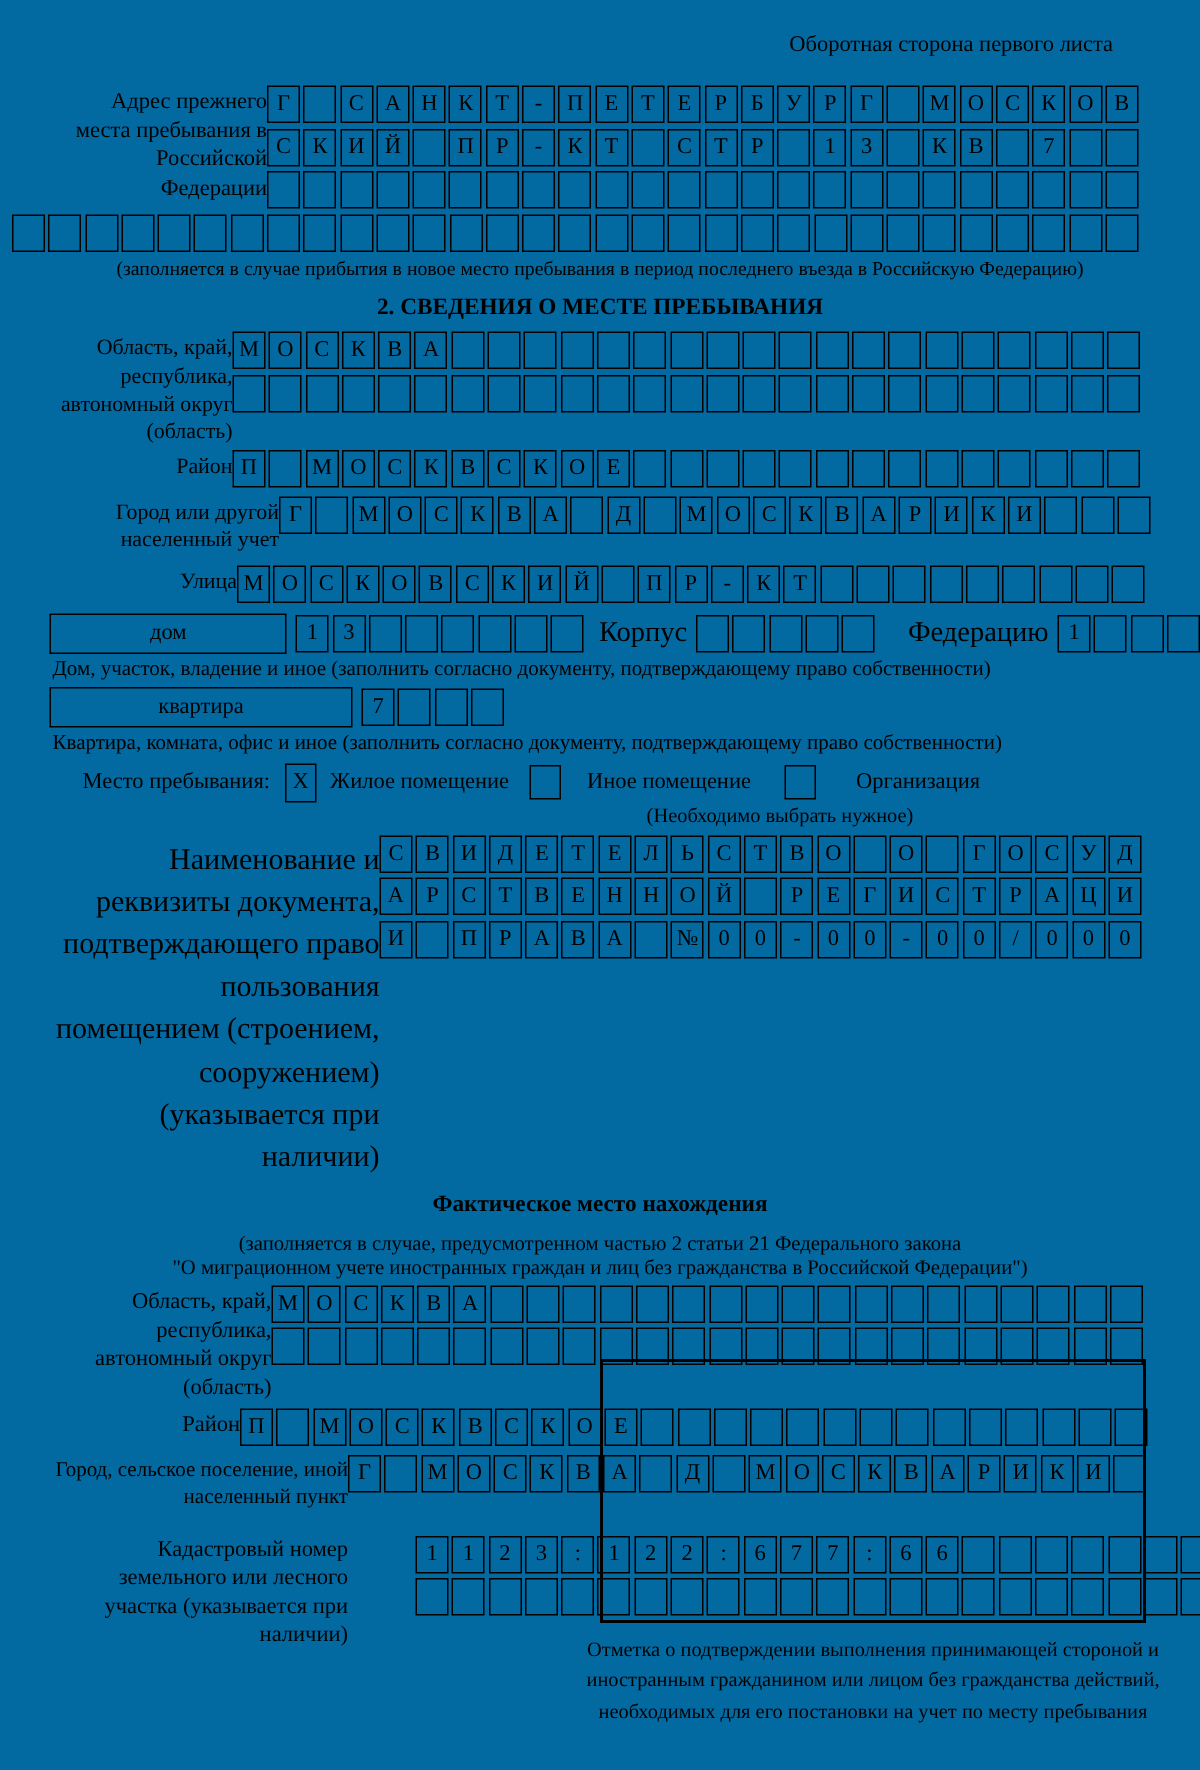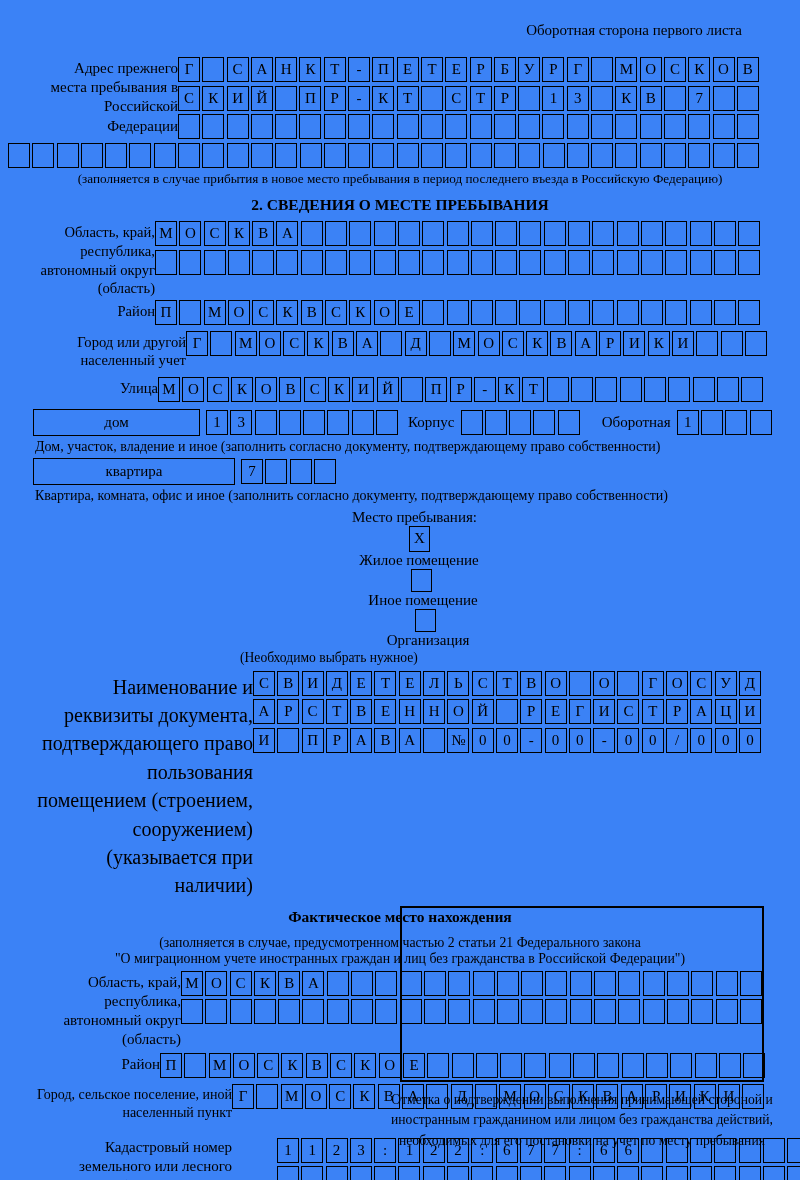--- a/index.html
+++ b/index.html
@@ -1,21 +1,21 @@
 <!DOCTYPE html>
 <html><head>
 <meta charset="utf-8">
 <style>
   * { margin:0; padding:0; box-sizing:border-box; }
   html,body { background:#fff; }
   .page {
     position:relative;
     width:800px; height:1180px;
     margin:0 auto;
-    background:#3b82f6;
+    background:#0369a1;
     color:#000;
     font-family:"Liberation Serif","DejaVu Serif",serif;
     overflow:hidden;
   }
   .header-note {
     padding-top:22px; padding-right:58px;
     text-align:right; font-size:15px;
   }
   
   .grid { display:flex; gap:2.3px; margin-bottom:3.6px; }
@@ -32,23 +32,23 @@
   .note-center { text-align:center; font-size:13.2px; }
   .sec-title { text-align:center; font-weight:bold; font-size:15.5px; }
   .sub-note { font-size:14px; }
   
   .dk-row { display:flex; align-items:center; margin-left:33px; }
   .wide-box {
     border:1.8px solid #000; height:27px;
     display:inline-flex; align-items:center; justify-content:center;
     font-size:15px;
   }
-  .inline-lbl { font-size:15px; padding:0 6px 0 10px; }
+  .inline-lbl { font-size:19px; padding:0 6px 0 10px; }
   
-  .cb-row { display:flex; align-items:center; margin-left:29px; font-size:15px;flex-direction:column; }
+  .cb-row { display:flex; align-items:center; margin-left:55px; font-size:15px; }
   .cb {
     border:1.8px solid #000; width:21px; height:26px;
     display:inline-flex; align-items:center; justify-content:center;
     font-size:15px; flex:0 0 auto;
   }
   .cb.sm { height:23px; }
   
   .stamp-area { position:absolute; left:400px; top:906px; width:364px; }
   .stamp-box { width:364px; height:176px; border:2px solid #000; }
   .stamp-caption {
@@ -354,21 +354,21 @@
         <span class="cell"></span>
       </div>
     <span class="inline-lbl">Корпус</span>
     <div class="grid" style="margin:0;">
         <span class="cell"></span>
         <span class="cell"></span>
         <span class="cell"></span>
         <span class="cell"></span>
         <span class="cell"></span>
       </div>
-    <span class="inline-lbl" style="padding-left:22px;">Оборотная</span>
+    <span class="inline-lbl" style="padding-left:22px;">Федерацию</span>
     <div class="grid" style="margin:0;">
         <span class="cell">1</span>
         <span class="cell"></span>
         <span class="cell"></span>
         <span class="cell"></span>
       </div>
   </div>
   <div class="sub-note" style="margin:3px 0 3px 35px;">Дом, участок, владение и иное (заполнить согласно документу, подтверждающему право собственности)</div>
 
   <div class="dk-row">
@@ -384,21 +384,21 @@
 
   <div class="cb-row">
     <span>Место пребывания:</span>
     <span class="cb" style="margin-left:10px;">X</span>
     <span style="margin-left:9px;">Жилое помещение</span>
     <span class="cb sm" style="margin-left:14px;"></span>
     <span style="margin-left:17px;">Иное помещение</span>
     <span class="cb sm" style="margin-left:22px;"></span>
     <span style="margin-left:27px;">Организация</span>
   </div>
-  <div style="margin-left:240px; font-size:13.6px; margin-top:1px;">(Необходимо выбрать нужное)</div>
+  <div style="margin-left:240px; font-size:13.6px; margin-top:1px;text-align:center;">(Необходимо выбрать нужное)</div>
 
   <div class="field" style="margin-top:5px;">
     <div class="lbl" style="width:218px; font-size:20px; line-height:1.42;">Наименование и реквизиты документа, подтверждающего право пользования помещением (строением, сооружением) (указывается при наличии)</div>
     <div class="grids">
       <div class="grid">
           <span class="cell">С</span>
           <span class="cell">В</span>
           <span class="cell">И</span>
           <span class="cell">Д</span>
           <span class="cell">Е</span>

